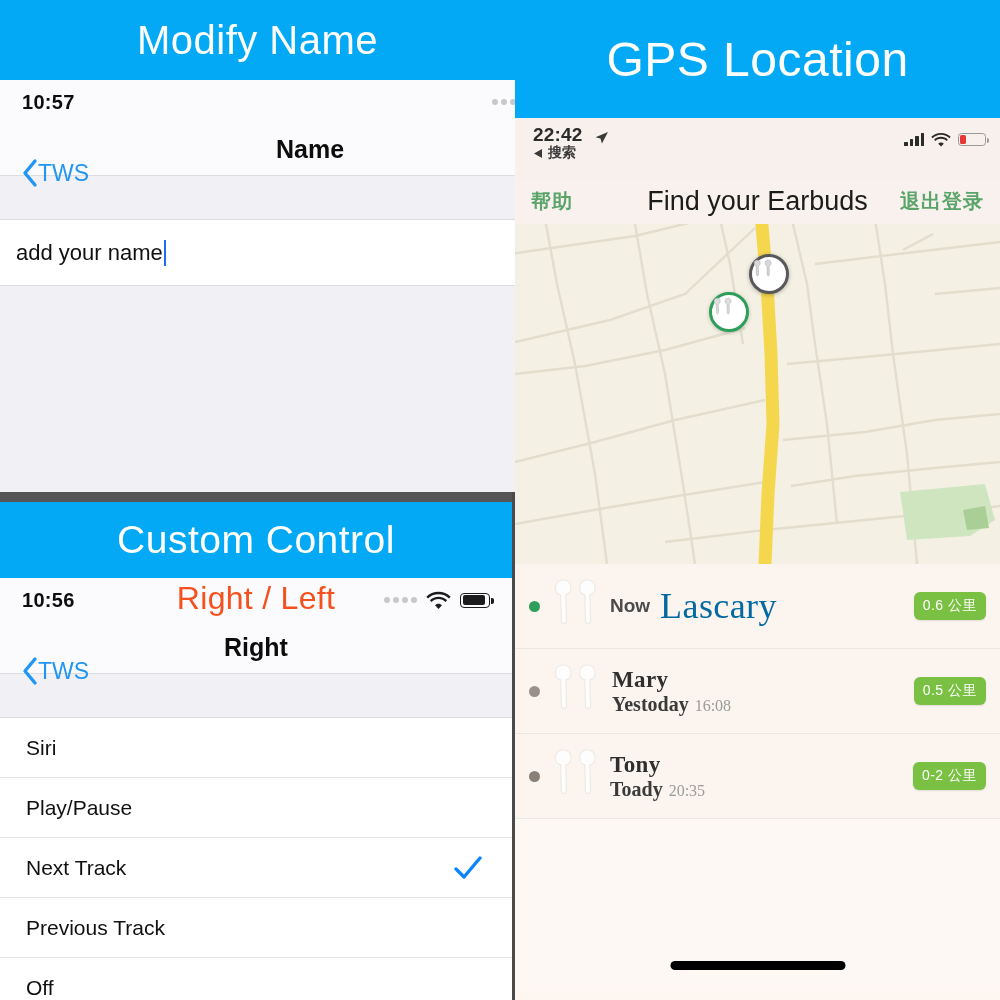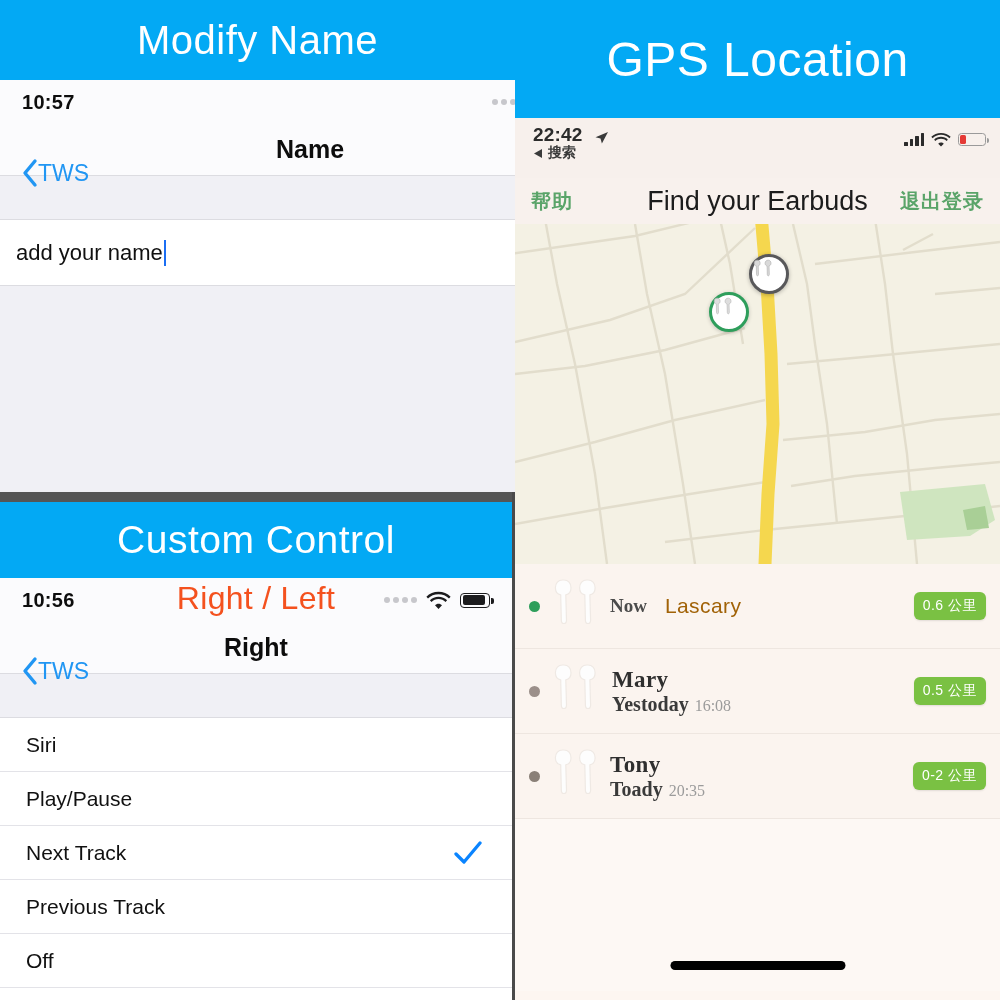--- a/index.html
+++ b/index.html
@@ -76,21 +76,21 @@
     font-size:15px; line-height:1;
   }
   .filler { background:#f0f0f5; height:228px; }
 
   .divider-bar { position:absolute; left:0; width:512px; height:10px; background:#555; }
 
   .panel-b { position:absolute; top:502px; left:0; width:512px; height:498px; background:#fff; overflow:hidden; }
   .banner-b { height:76px; font-size:39px; }
 
   .opt-row {
-    height:54px; background:#fff; display:flex; align-items:center;
+    height:60px; background:#fff; display:flex; align-items:center;
     padding:0 26px; border-bottom:1px solid #e3e3e8; position:relative;
   }
   .opt-label { font-size:21px; color:#111; }
   .check { position:absolute; right:30px; color:#0a84ff; }
 
   
   .right-col { width:485px; height:1000px; position:relative; background:#fdf7f2; }
   .banner-right { height:118px; font-size:48px; }
 
   .rpanel { position:absolute; top:118px; left:0; width:485px; height:882px; overflow:hidden; background:#fdf6f1; }
@@ -135,22 +135,22 @@
 
   
   .dev-list { background:#fbf4ef; }
   .dev-row {
     height:85px; display:flex; align-items:center; padding:0 14px;
     border-bottom:1px solid #eee6e0; position:relative;
   }
   .dot { width:11px; height:11px; border-radius:50%; flex:0 0 auto; margin-right:12px; }
   .bud-ico { flex:0 0 auto; margin-right:10px; }
   .dev-mid { flex:1 1 auto; display:flex; align-items:center; }
-  .dev-now { font-family:Liberation Serif, serif; font-weight:700; font-size:19px; color:#4b4b4b; margin-right:18px; }
-  .dev-name-red { font-size:21px; color:#a16207; letter-spacing:0.4px; }
+  .dev-now { font-family:Liberation Sans, sans-serif; font-weight:700; font-size:19px; color:#4b4b4b; margin-right:10px; }
+  .dev-name-red { font-size:36px; color:#0369a1; letter-spacing:0.4px;font-family:Liberation Serif, serif; }
   .dev-stack { display:flex; flex-direction:column; }
   .dev-name { font-family:"Liberation Serif", serif; font-weight:700; font-size:23px; color:#2f2f2f; letter-spacing:0.4px; }
   .dev-when { font-family:"Liberation Serif", serif; font-weight:700; font-size:20px; color:#3a3a3a; }
   .dev-when .t { font-weight:400; font-size:16px; color:#9b9b9b; margin-left:6px; }
   .badge {
     flex:0 0 auto; background:#7ac143; color:#fff; border-radius:6px;
     padding:5px 9px; font-size:14px; letter-spacing:0.5px; white-space:nowrap;
     box-shadow:0 1px 2px rgba(0,0,0,.10);
   }
   .blank-bottom { background:#fdf8f4; position:relative; flex:1 1 auto; }

